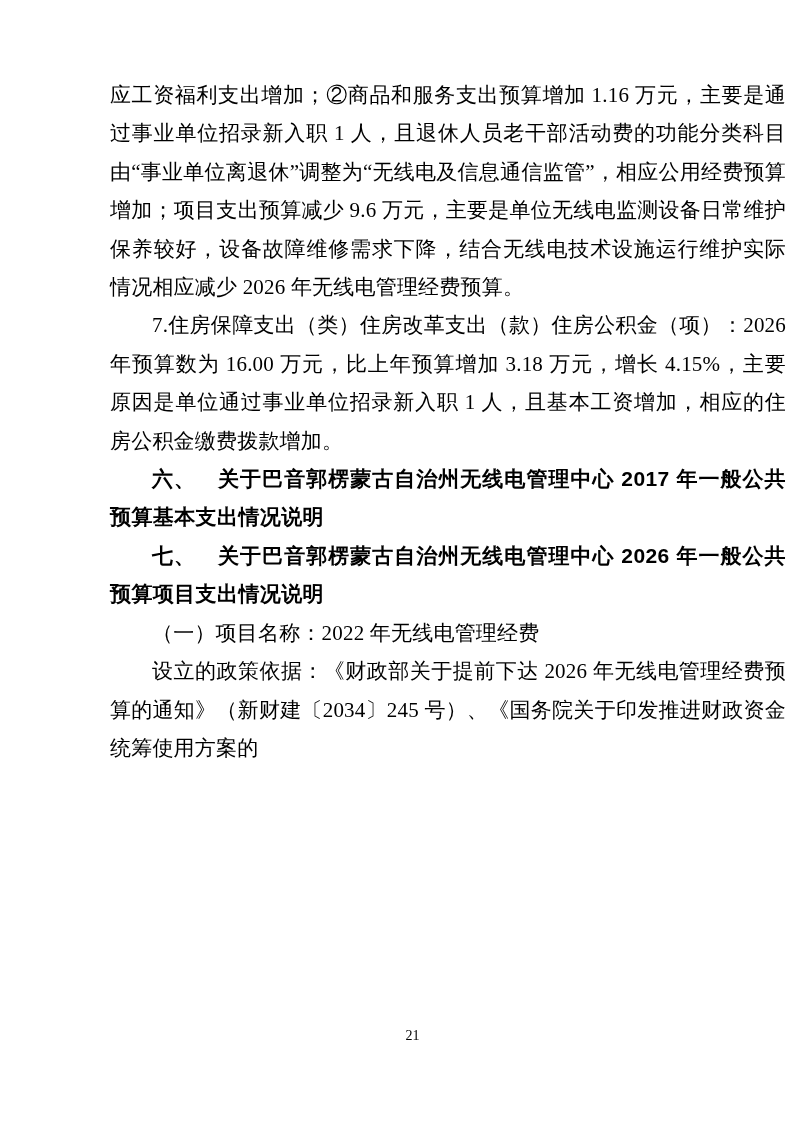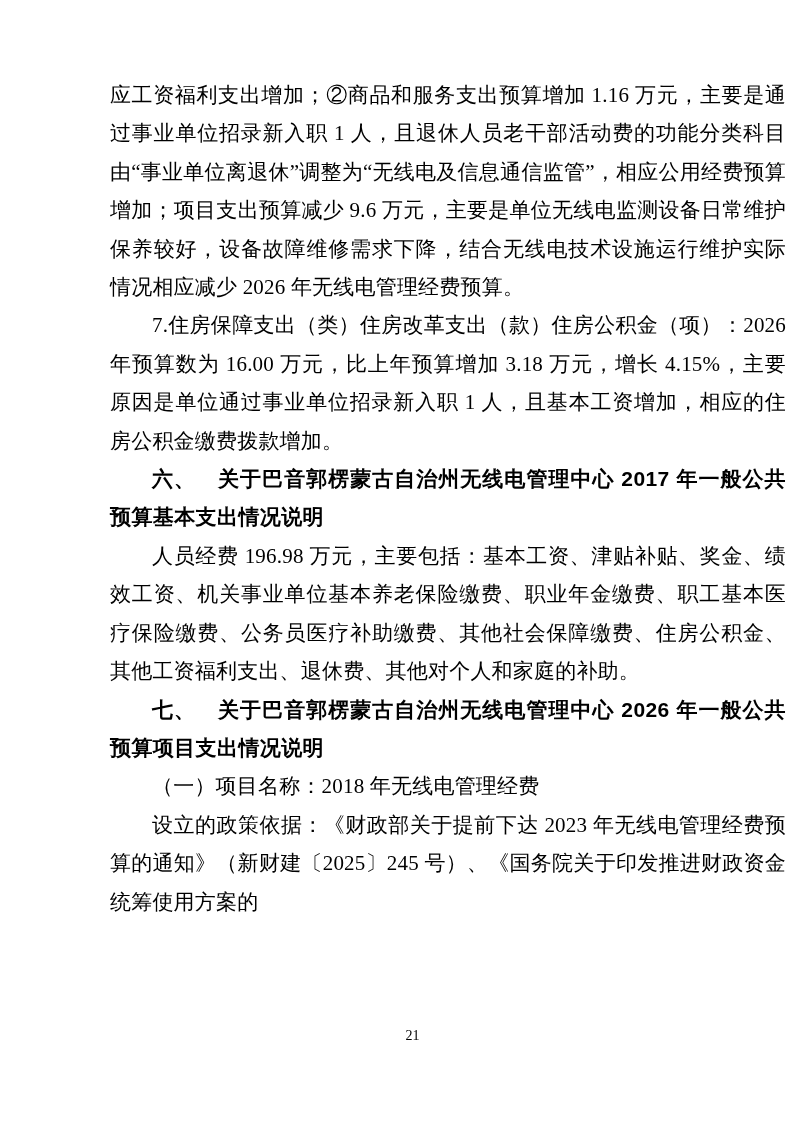--- a/index.html
+++ b/index.html
@@ -55,22 +55,21 @@
   }
 </style>
 </head>
 <body>
 
 <div class="page">
   <div class="doc-body">
     <p class="para no-indent">应工资福利支出增加；②商品和服务支出预算增加 1.16 万元，主要是通过事业单位招录新入职 1 人，且退休人员老干部活动费的功能分类科目由“事业单位离退休”调整为“无线电及信息通信监管”，相应公用经费预算增加；项目支出预算减少 9.6 万元，主要是单位无线电监测设备日常维护保养较好，设备故障维修需求下降，结合无线电技术设施运行维护实际情况相应减少 2026 年无线电管理经费预算。</p>
     <p class="para">7.住房保障支出（类）住房改革支出（款）住房公积金（项）：2026 年预算数为 16.00 万元，比上年预算增加 3.18 万元，增长 4.15%，主要原因是单位通过事业单位招录新入职 1 人，且基本工资增加，相应的住房公积金缴费拨款增加。</p>
     <p class="para heading">六、　关于巴音郭楞蒙古自治州无线电管理中心 2017 年一般公共预算基本支出情况说明</p>
-    <p class="para">人员经费 196.98 万元，主要包括：基本工资、津贴补贴、奖金、绩效工资、机关事业单位基本养老保险缴费、职业年金缴费、职工基本医疗保险缴费、公务员医疗补助缴费、其他社会保障缴费、住房公积金、其他工资福利支出、退休费、其他对个人和家庭的补助。</p>
     <p class="para heading">七、　关于巴音郭楞蒙古自治州无线电管理中心 2026 年一般公共预算项目支出情况说明</p>
-    <p class="para">（一）项目名称：2018 年无线电管理经费</p>
-    <p class="para">设立的政策依据：《财政部关于提前下达 2023 年无线电管理经费预算的通知》（新财建〔2025〕245 号）、《国务院关于印发推进财政资金统筹使用方案的</p>
+    <p class="para">（一）项目名称：2022 年无线电管理经费</p>
+    <p class="para">设立的政策依据：《财政部关于提前下达 2026 年无线电管理经费预算的通知》（新财建〔2034〕245 号）、《国务院关于印发推进财政资金统筹使用方案的</p>
   </div>
 
   <div class="footer">
     <span class="page-number">21</span>
   </div>
 </div>
 
 </body></html>

